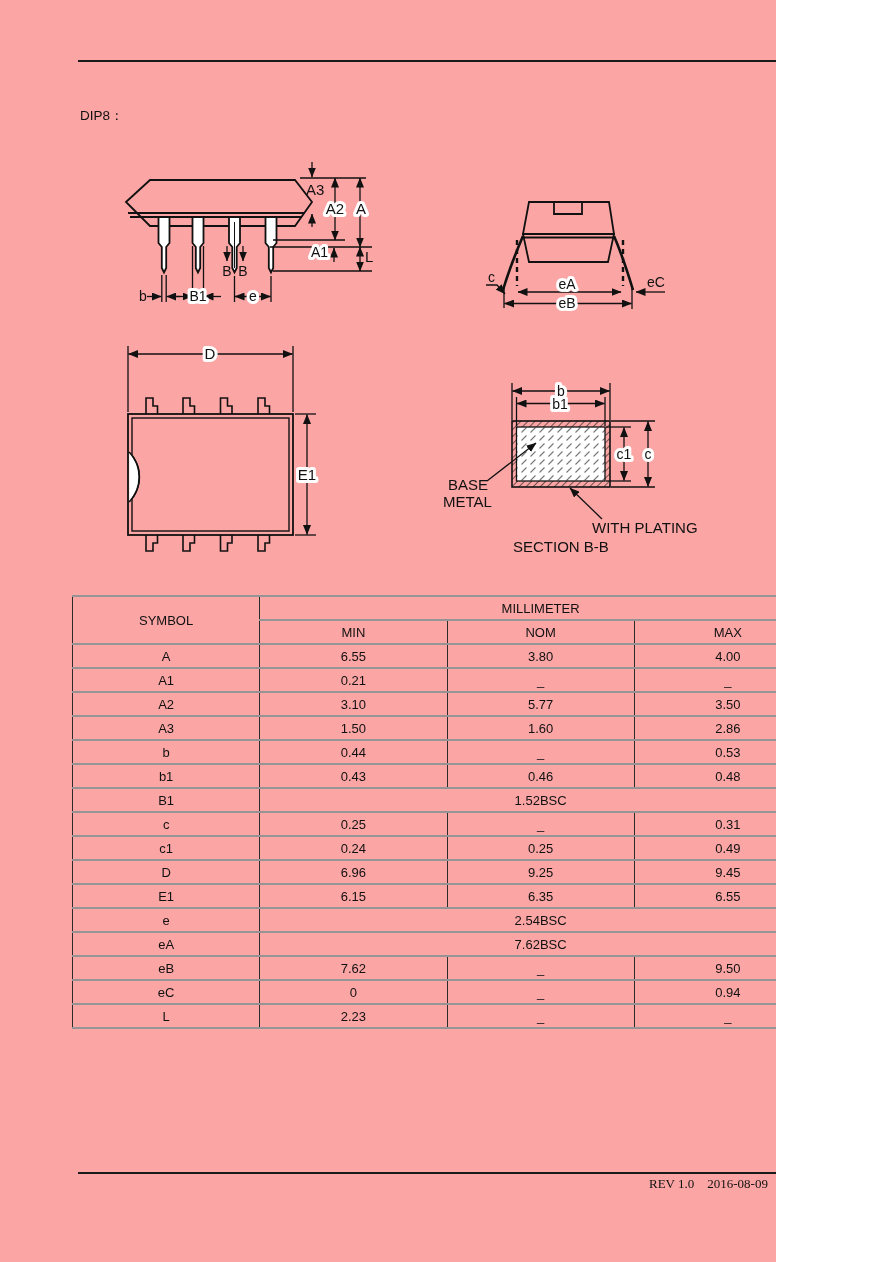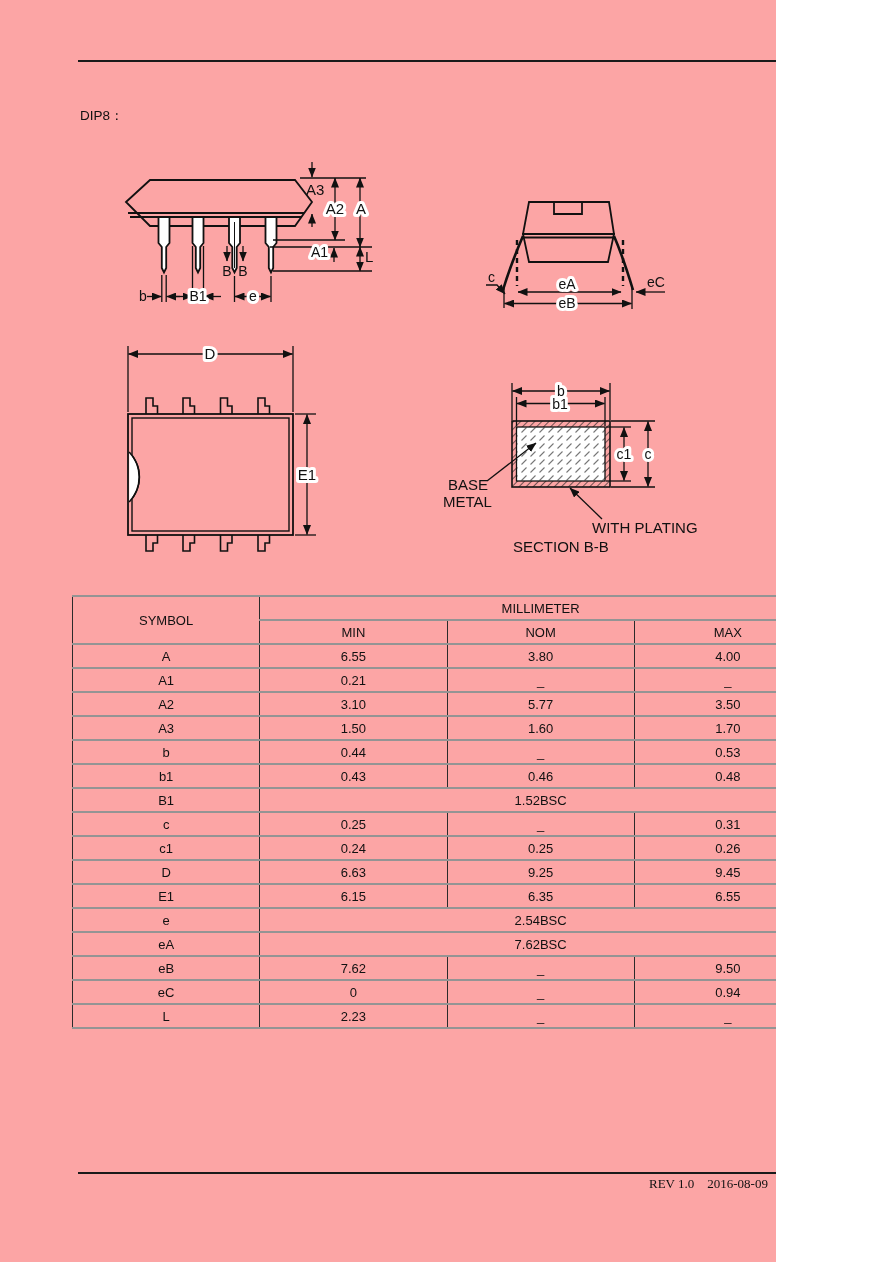--- a/index.html
+++ b/index.html
@@ -254,21 +254,21 @@
       <tr>
           <td>A2</td>
           <td>3.10</td>
           <td>5.77</td>
           <td>3.50</td>
         </tr>
       <tr>
           <td>A3</td>
           <td>1.50</td>
           <td>1.60</td>
-          <td>1.70</td>
+          <td>2.86</td>
         </tr>
       <tr>
           <td>b</td>
           <td>0.44</td>
           <td>_</td>
           <td>0.53</td>
         </tr>
       <tr>
           <td>b1</td>
           <td>0.43</td>
@@ -282,25 +282,25 @@
       <tr>
           <td>c</td>
           <td>0.25</td>
           <td>_</td>
           <td>0.31</td>
         </tr>
       <tr>
           <td>c1</td>
           <td>0.24</td>
           <td>0.25</td>
-          <td>0.26</td>
+          <td>0.49</td>
         </tr>
       <tr>
           <td>D</td>
-          <td>6.63</td>
+          <td>6.96</td>
           <td>9.25</td>
           <td>9.45</td>
         </tr>
       <tr>
           <td>E1</td>
           <td>6.15</td>
           <td>6.35</td>
           <td>6.55</td>
         </tr>
       <tr>

